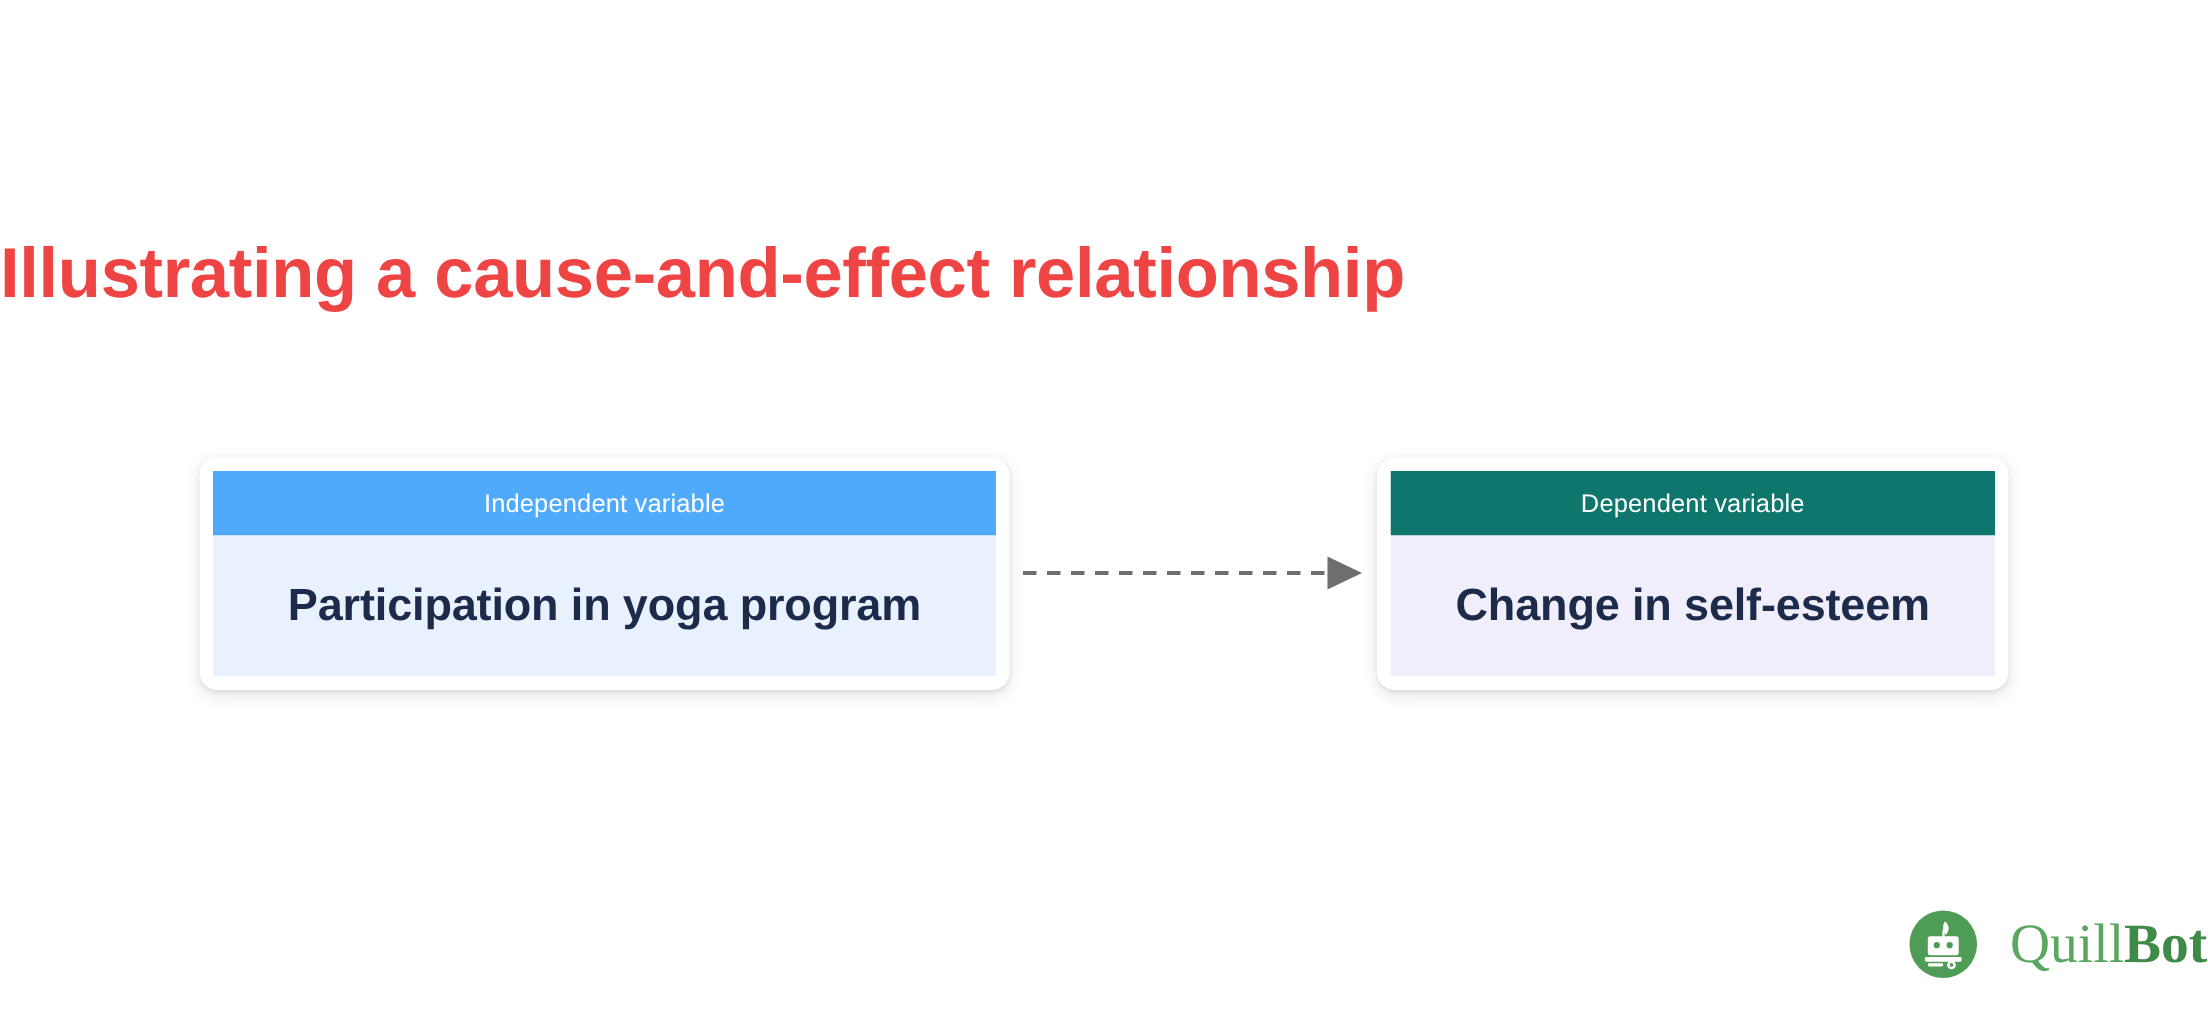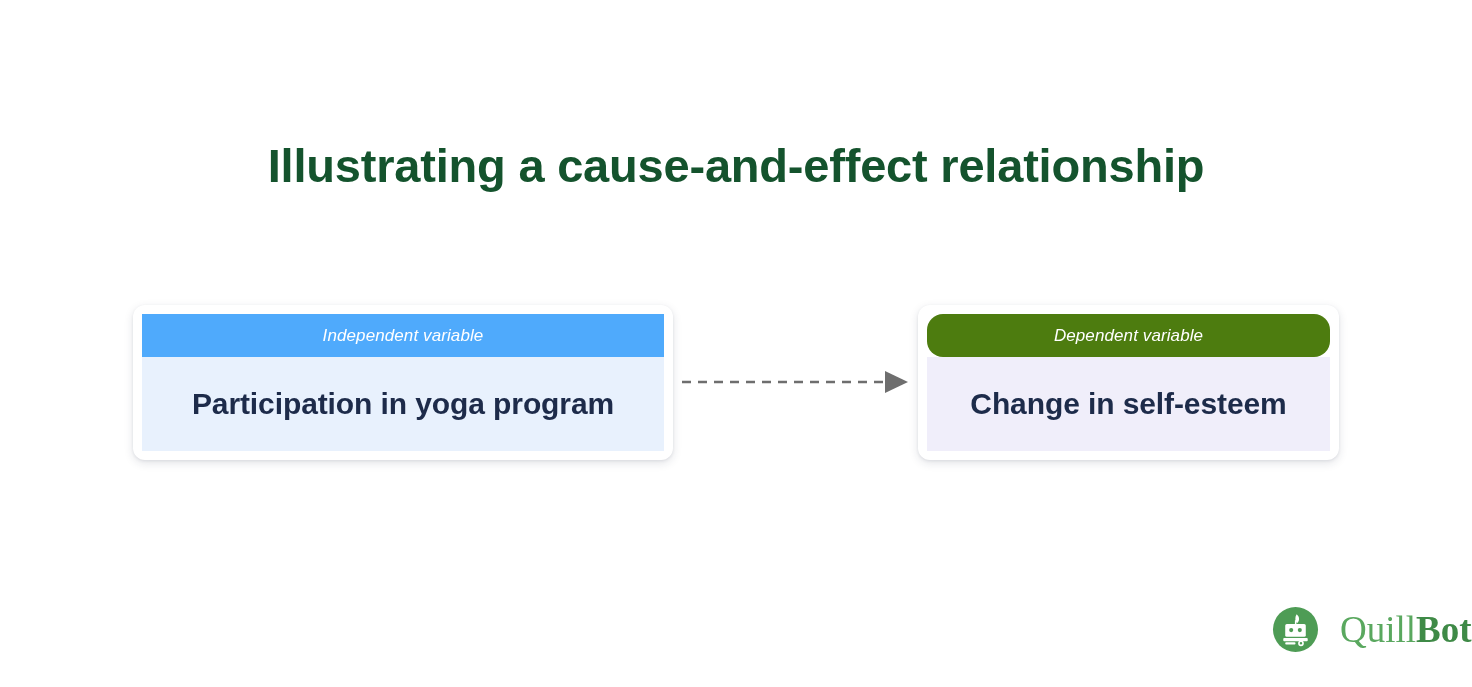--- a/index.html
+++ b/index.html
@@ -18,26 +18,25 @@
   .canvas {
     position: relative;
     width: 1472px;
     height: 687px;
   }
 
   
   .title {
     position: absolute;
     left: 0;
-    top: 138px;
+    top: 154px;
     width: 1472px;
-    text-align: center;
     font-size: 47px;
     font-weight: bold;
-    color: #14532d;
+    color: #ef4444;
     letter-spacing: -0.2px;
     white-space: nowrap;
   }
 
   
   .card {
     position: absolute;
     background: #ffffff;
     border-radius: 12px;
     padding: 9px;
@@ -55,21 +54,20 @@
 
   .card-header {
     height: 43px;
     display: flex;
     align-items: center;
     justify-content: center;
     color: #ffffff;
     font-size: 17px;
     font-weight: normal;
     letter-spacing: 0.1px;
-    font-style: italic;
   }
 
   .card-body {
     flex: 1;
     display: flex;
     align-items: center;
     justify-content: center;
     font-size: 30px;
     font-weight: bold;
     color: #1d2b4a;
@@ -87,21 +85,21 @@
   #card-independent .card-header { background: #4faafc; }
   #card-independent .card-body   { background: #e8f1fd; text-align: right; }
 
   
   #card-dependent {
     left: 918px;
     top: 305px;
     width: 421px;
     height: 155px;
   }
-  #card-dependent .card-header { background: #4d7c0f; border-radius: 16px; }
+  #card-dependent .card-header { background: #0f766e; }
   #card-dependent .card-body   { background: #f0eefa; }
 
   
   .arrow {
     position: absolute;
     left: 680px;
     top: 362px;
     width: 232px;
     height: 40px;
   }

